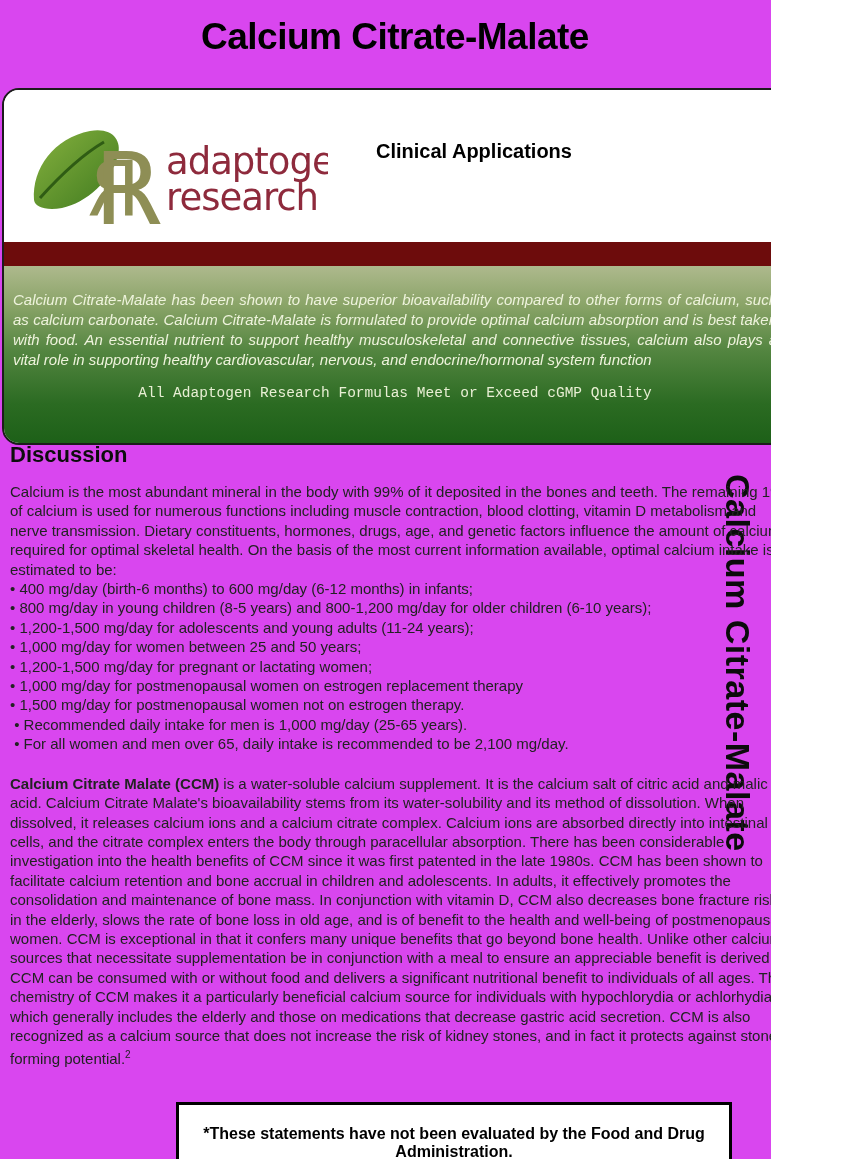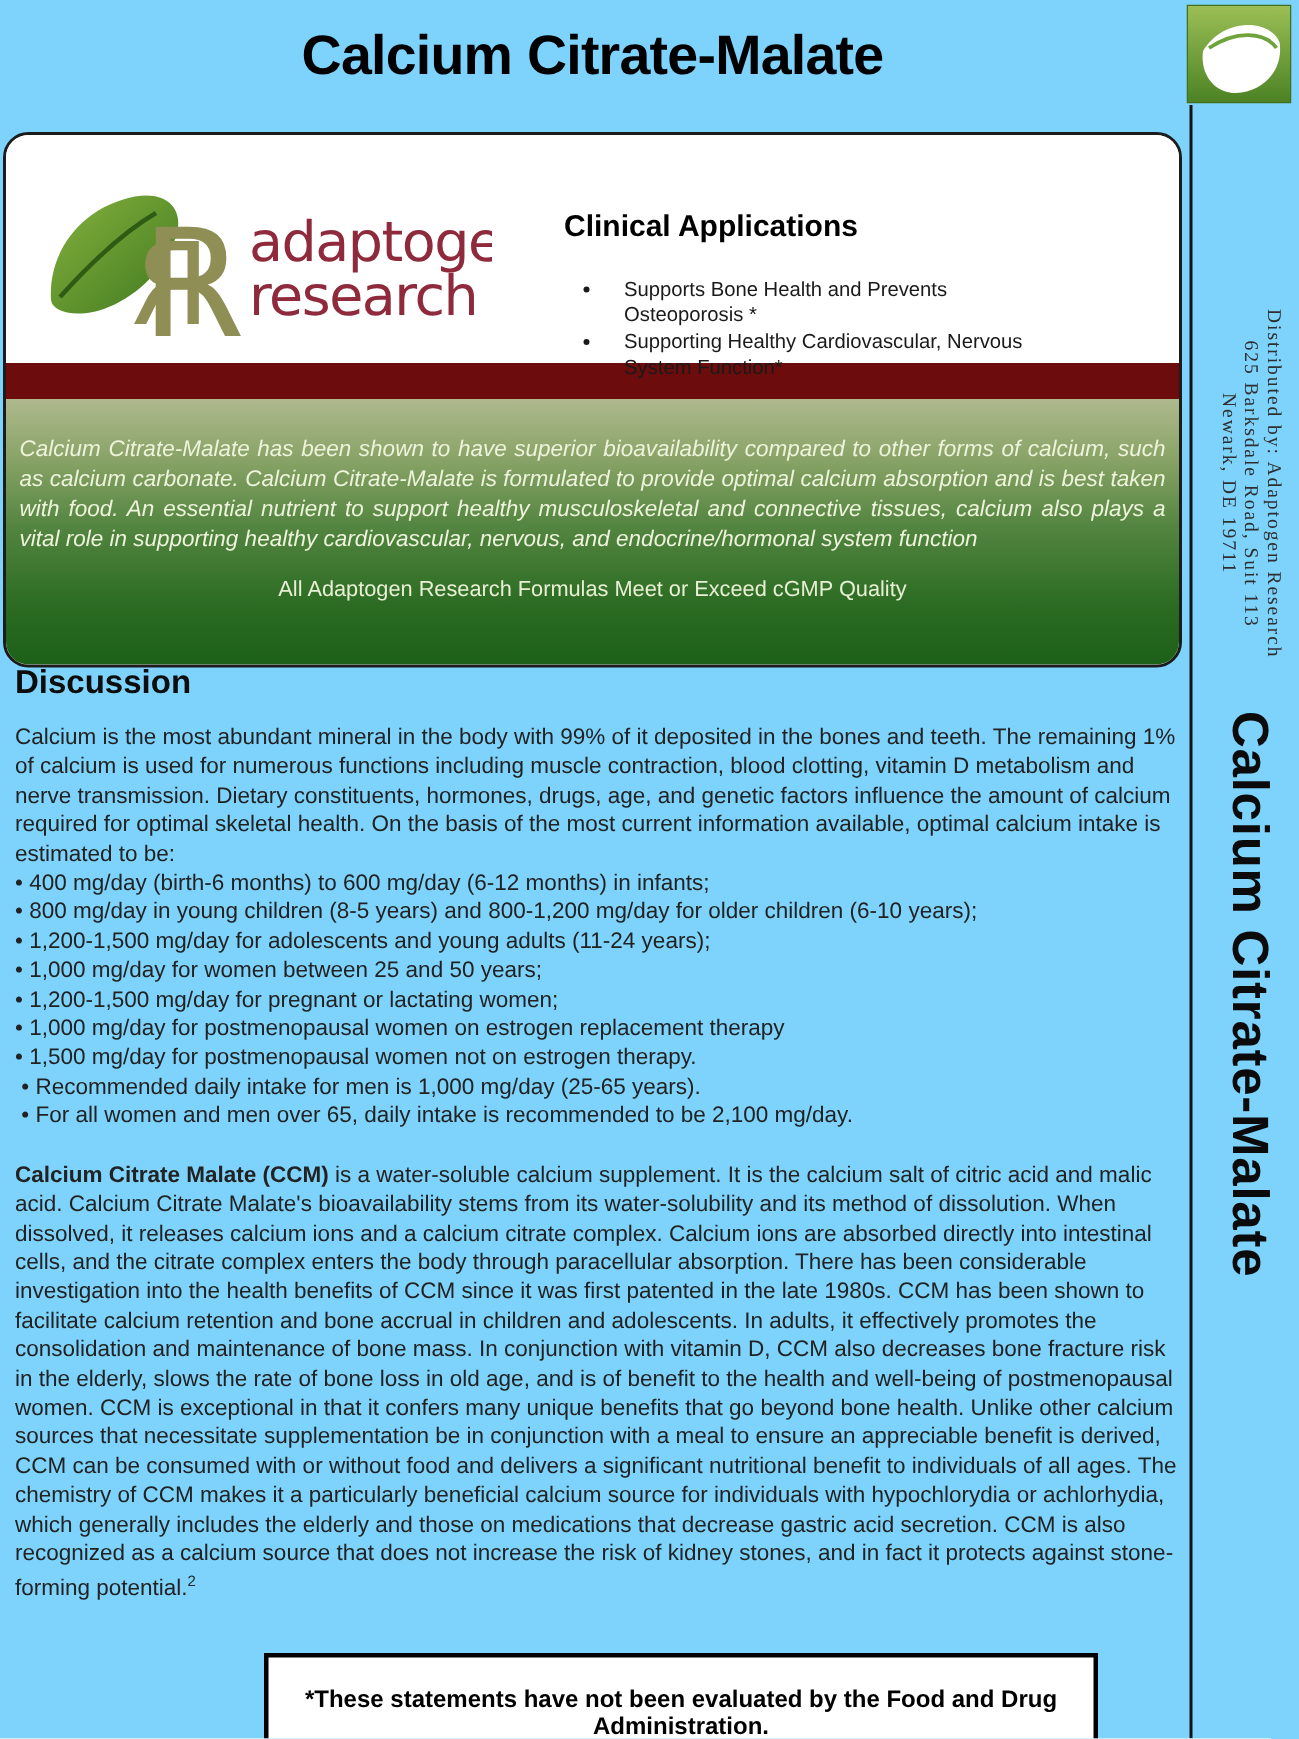--- a/index.html
+++ b/index.html
@@ -1,16 +1,16 @@
 <!DOCTYPE html>
 <html><head>
 <meta charset="utf-8">
 <style>
   html,body{margin:0;padding:0;background:#fff;}
-  #page{position:relative;width:866px;height:1159px;background:#7dd3fc;overflow:hidden;
+  #page{position:relative;width:771px;height:1159px;background:#d946ef;overflow:hidden;
         font-family:"Liberation Sans",sans-serif;color:#1c1c1c;}
 
   
   .page-title{position:absolute;left:0;top:16px;width:790px;text-align:center;
         font-size:37px;font-weight:bold;letter-spacing:-0.5px;color:#000;}
 
   
   .corner-leaf{position:absolute;left:791px;top:3px;width:70px;height:66px;}
   .side-rule{position:absolute;left:793px;top:70px;width:2px;height:1089px;background:#141414;}
   .dist-block{position:absolute;right:9px;top:158px;height:330px;
@@ -28,21 +28,21 @@
   .logo{position:absolute;left:24px;top:32px;width:300px;height:112px;}
   .clinical{position:absolute;left:372px;top:22px;width:330px;margin-top:28px;}
   .clinical-heading{font-size:20px;font-weight:bold;color:#000;}
   .clinical-list{margin:22px 0 0 0;padding-left:28px;width:300px;}
   .clinical-list li{font-size:13.5px;line-height:16.5px;padding-left:12px;margin-bottom:2px;color:#1a1a1a;}
   .maroon-bar{height:24px;background:#6d0c0c;flex:0 0 auto;}
   .green-zone{flex:1 1 auto;position:relative;
         background:linear-gradient(#aeb98d 0%, #8aa468 22%, #538540 48%, #2b6b22 78%, #1d6018 100%);
         padding:24px 9px 0 9px;box-sizing:border-box;}
   .green-body{font-size:15px;line-height:20px;font-style:italic;color:#eef3dc;text-align:justify;}
-  .green-tagline{margin-top:15px;text-align:center;font-size:14.5px;color:#e8efd4;}
+  .green-tagline{margin-top:15px;text-align:center;font-size:14.5px;color:#e8efd4;font-family:Liberation Mono, monospace;}
 
   
   .discussion{position:absolute;left:10px;top:442px;width:779px;}
   .disc-heading{font-size:22px;font-weight:bold;color:#0d0d0d;margin-bottom:14px;}
   .body-text{font-size:15px;line-height:19.4px;color:#222;}
   .bullet-line{font-size:15px;line-height:19.4px;color:#222;white-space:pre-wrap;}
   .para-gap{height:20px;}
   sup{font-size:10px;}
 
   
@@ -100,24 +100,20 @@
           </g>
           <g font-family="DejaVu Sans, sans-serif" fill="#8e2a3c">
             <text x="138" y="52" font-size="37" letter-spacing="-1">adaptogen</text>
             <text x="138" y="88" font-size="37" letter-spacing="-1">research</text>
           </g>
         </svg>
       </div>
 
       <div class="clinical">
         <div class="clinical-heading">Clinical Applications</div>
-        <ul class="clinical-list">
-            <li>Supports Bone Health and Prevents Osteoporosis *</li>
-            <li>Supporting Healthy Cardiovascular, Nervous System Function*</li>
-          </ul>
       </div>
     </div>
 
     <div class="maroon-bar"></div>
 
     <div class="green-zone">
       <div class="green-body">Calcium Citrate-Malate has been shown to have superior bioavailability compared to other forms of calcium, such as calcium carbonate. Calcium Citrate-Malate is formulated to provide optimal calcium absorption and is best taken with food. An essential nutrient to support healthy musculoskeletal and connective tissues, calcium also plays a vital role in supporting healthy cardiovascular, nervous, and endocrine/hormonal system function</div>
       <div class="green-tagline">All Adaptogen Research Formulas Meet or Exceed cGMP Quality</div>
     </div>
   </div>

